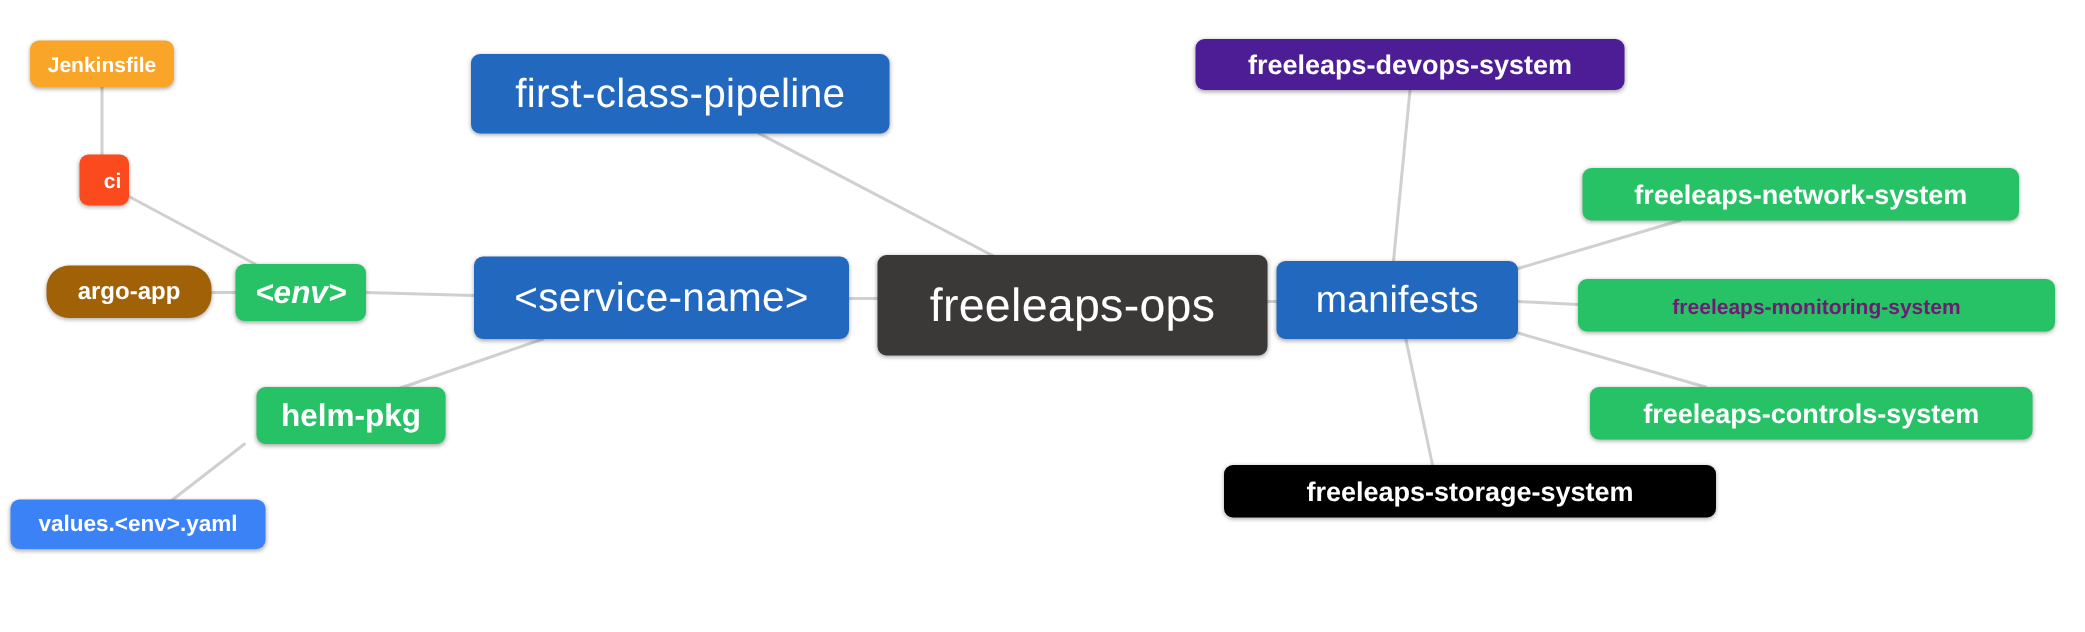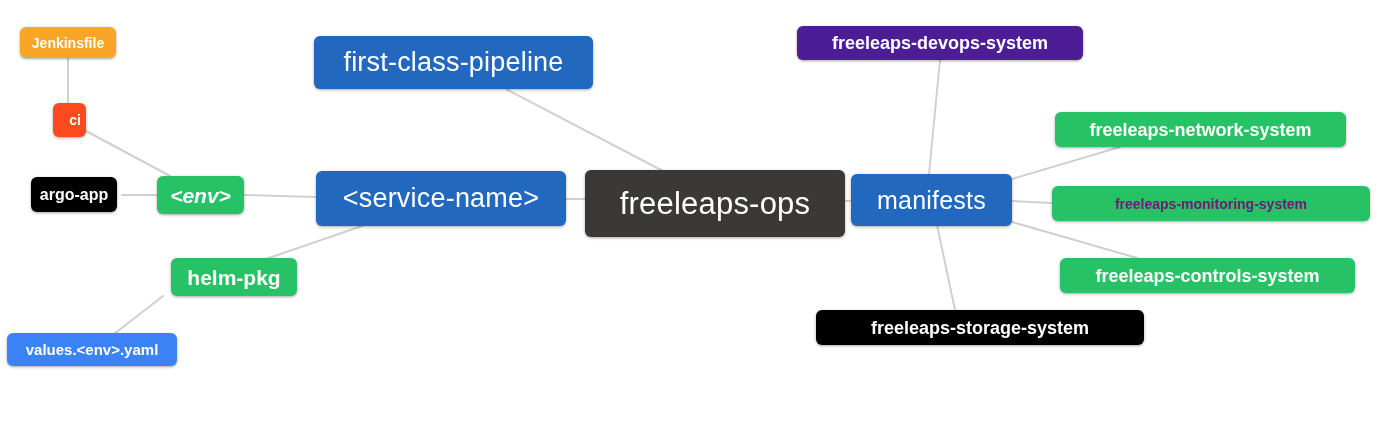--- a/index.html
+++ b/index.html
@@ -53,21 +53,21 @@
       <line x1="845" y1="201" x2="851" y2="201" stroke="#d0d0d0" stroke-width="2" stroke-linecap="round"></line>
       <line x1="929" y1="174" x2="940" y2="60" stroke="#d0d0d0" stroke-width="2" stroke-linecap="round"></line>
       <line x1="1012" y1="179" x2="1120" y2="147" stroke="#d0d0d0" stroke-width="2" stroke-linecap="round"></line>
       <line x1="1012" y1="201" x2="1052" y2="203" stroke="#d0d0d0" stroke-width="2" stroke-linecap="round"></line>
       <line x1="1012" y1="222" x2="1137" y2="258" stroke="#d0d0d0" stroke-width="2" stroke-linecap="round"></line>
       <line x1="937" y1="225" x2="955" y2="310" stroke="#d0d0d0" stroke-width="2" stroke-linecap="round"></line>
     </svg>
 
 <div class="node small" style="left: 20px; top: 27px; width: 96px; height: 31px; font-size: 14px; background: rgb(249, 165, 39); color: rgb(255, 255, 255);">Jenkinsfile</div>
     <div class="node small" style="left: 53px; top: 103px; width: 33px; height: 34px; font-size: 14px; background: rgb(251, 74, 29); color: rgb(255, 255, 255); padding-left: 11px;">ci</div>
-    <div class="node small" style="left: 31px; top: 177px; width: 86px; height: 35px; font-size: 16px; background: #000000; color: rgb(255, 255, 255);">argo-app</div>
+    <div class="node small" style="left: 31px; top: 177px; width: 110px; height: 35px; font-size: 16px; background: #a16207; color: rgb(255, 255, 255); border-radius: 15px;">argo-app</div>
     <div class="node small" style="left: 157px; top: 176px; width: 87px; height: 38px; font-size: 21px; background: rgb(39, 194, 102); color: rgb(255, 255, 255); font-style: italic;">&lt;env&gt;</div>
     <div class="node small" style="left: 147px; top: 258px; width: 126px; height: 38px; font-size: 21px; background: rgb(39, 194, 102); color: rgb(255, 255, 255); margin-left: 24px;">helm-pkg</div>
     <div class="node small" style="left: 7px; top: 333px; width: 170px; height: 33px; font-size: 15px; background: #3b82f6; color: rgb(255, 255, 255);">values.&lt;env&gt;.yaml</div>
     <div class="node big" style="left: 314px; top: 36px; width: 279px; height: 53px; font-size: 27px; background: rgb(34, 104, 191); color: rgb(255, 255, 255); text-align: right;">first-class-pipeline</div>
     <div class="node big" style="left: 316px; top: 171px; width: 250px; height: 55px; font-size: 27px; background: rgb(34, 104, 191); color: rgb(255, 255, 255);">&lt;service-name&gt;</div>
     <div class="node big" style="left: 585px; top: 170px; width: 260px; height: 67px; font-size: 31px; background: rgb(59, 56, 56); color: rgb(255, 255, 255);">freeleaps-ops</div>
     <div class="node big" style="left: 851px; top: 174px; width: 161px; height: 52px; font-size: 25px; background: rgb(34, 104, 191); color: rgb(255, 255, 255);">manifests</div>
     <div class="node small" style="left: 797px; top: 26px; width: 286px; height: 34px; font-size: 18px; background: #4c1d95; color: rgb(255, 255, 255);">freeleaps-devops-system</div>
     <div class="node small" style="left: 1055px; top: 112px; width: 291px; height: 35px; font-size: 18px; background: rgb(39, 194, 102); color: rgb(255, 255, 255);">freeleaps-network-system</div>
     <div class="node small" style="left: 1052px; top: 186px; width: 318px; height: 35px; font-size: 14px; background: rgb(39, 194, 102); color: #701a75;">freeleaps-monitoring-system</div>

